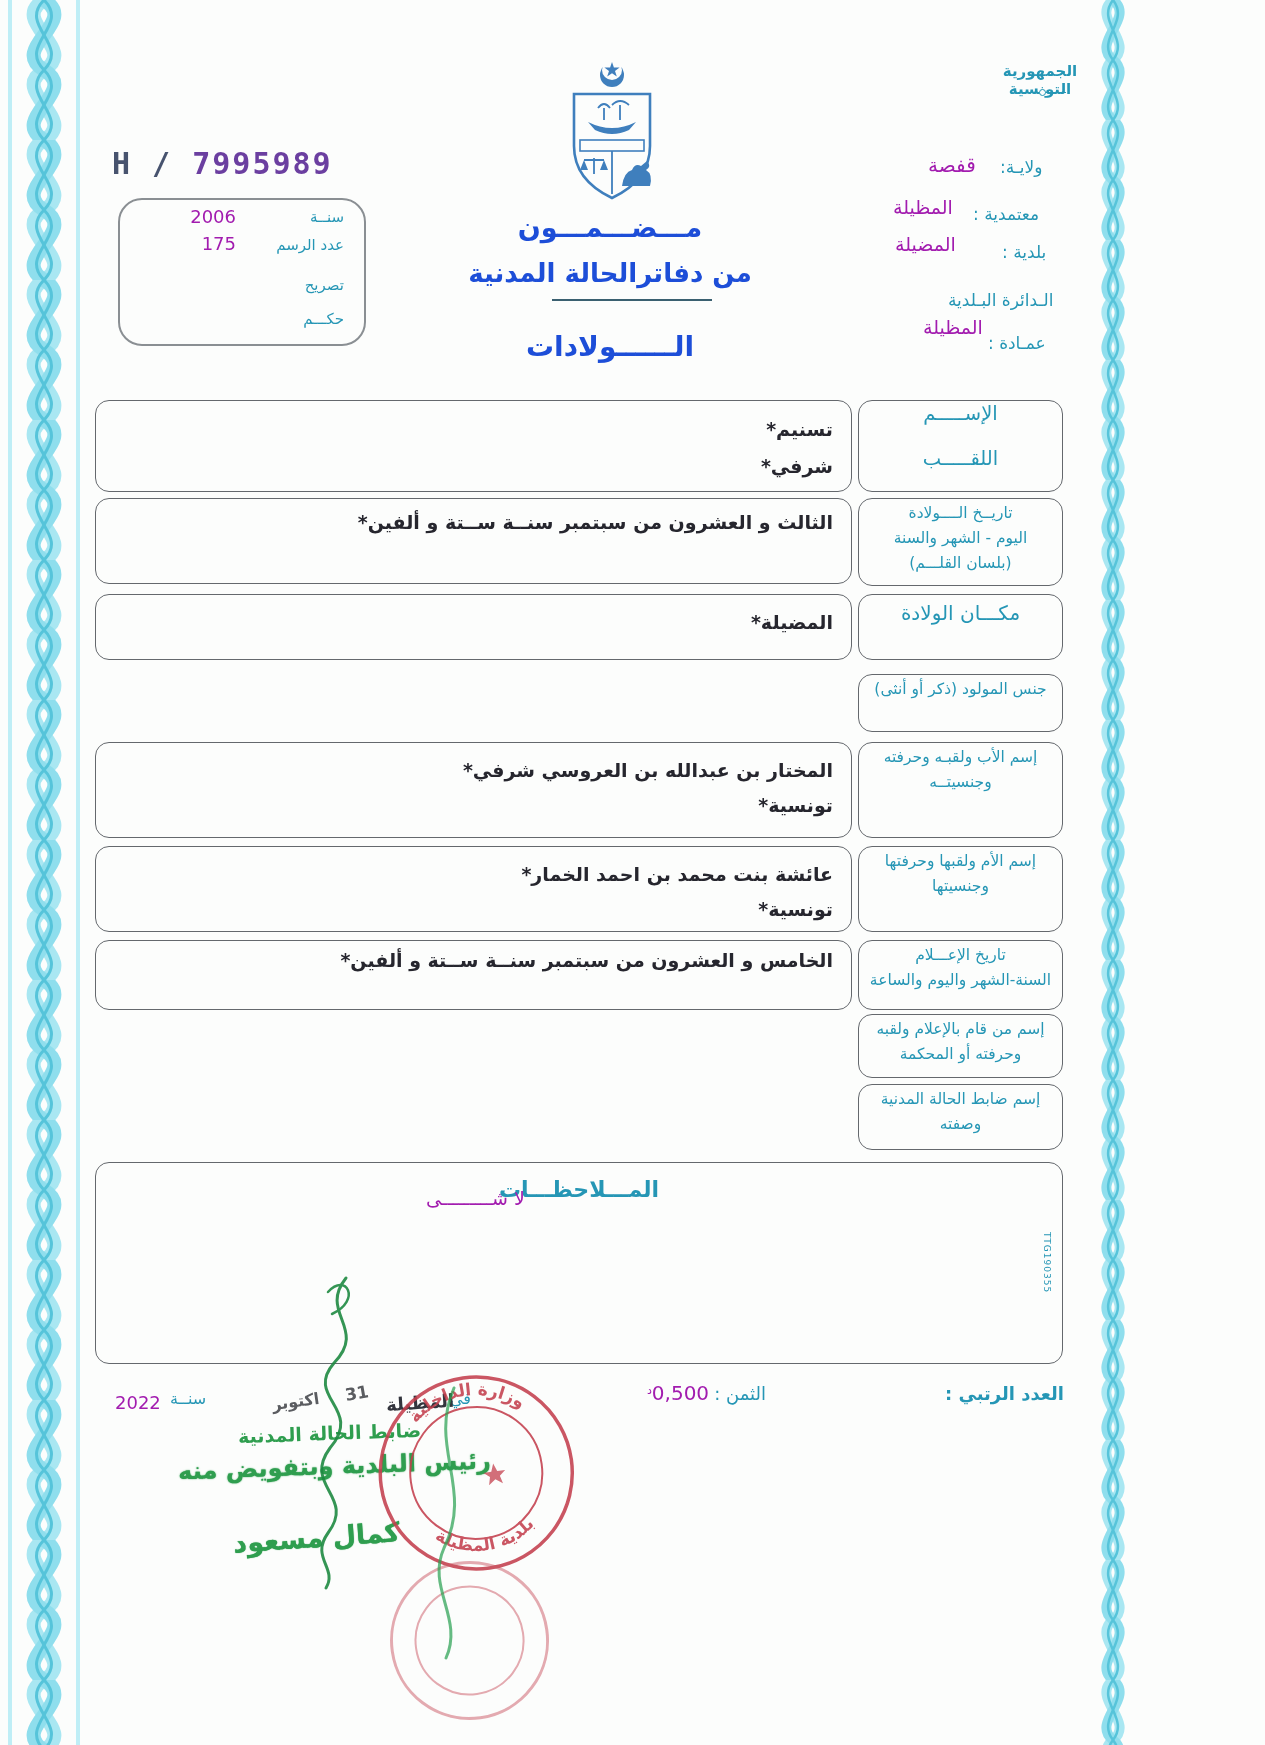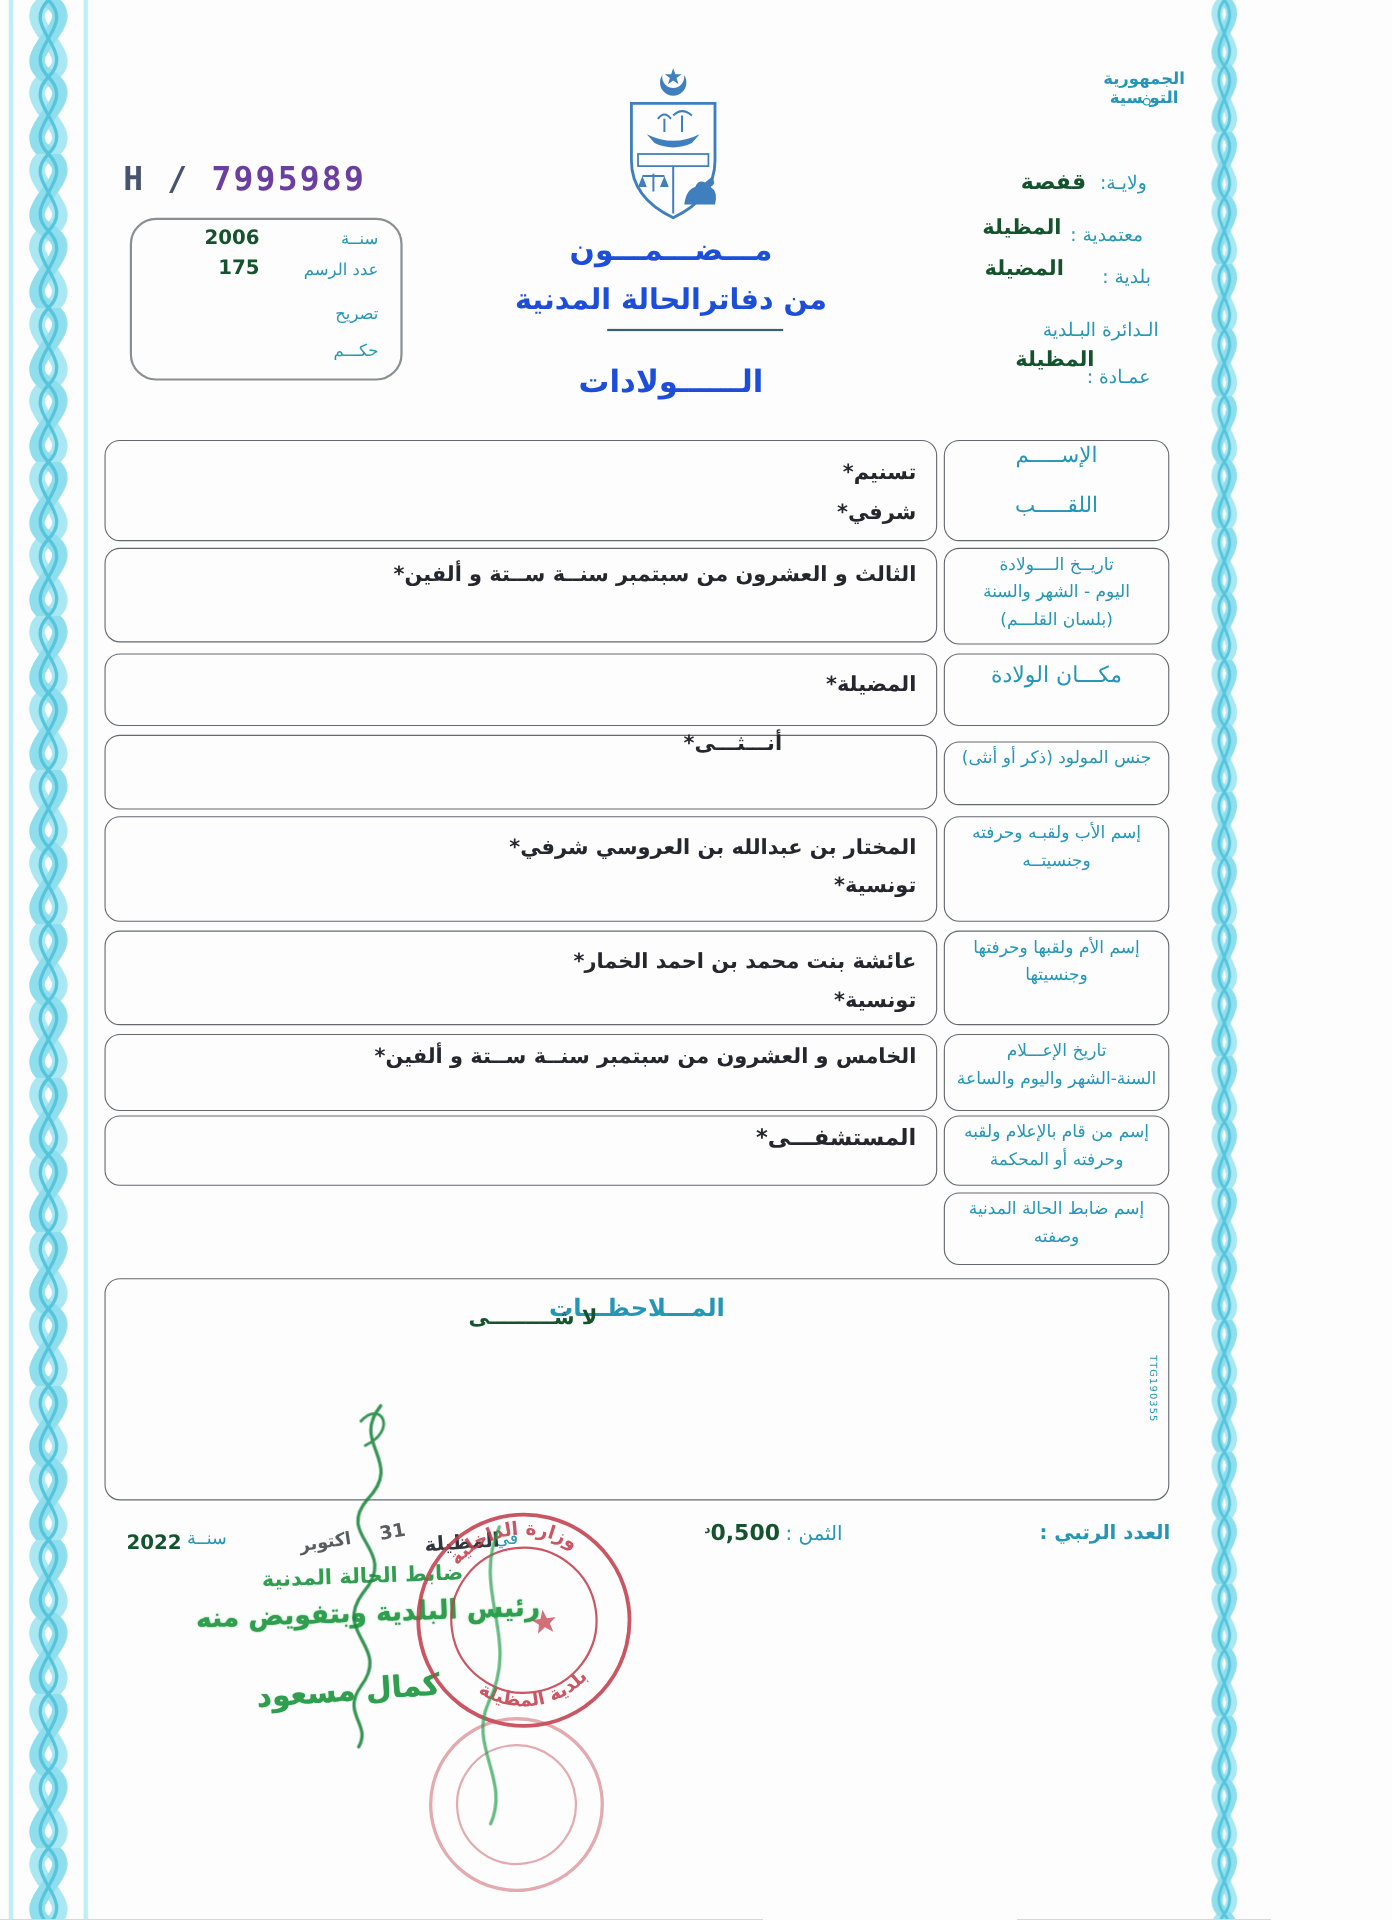--- a/index.html
+++ b/index.html
@@ -2,21 +2,21 @@
 <html lang="ar"><head>
 <meta charset="utf-8">
 <style>
   *{margin:0;padding:0;box-sizing:border-box}
   body{background:#9a9a9a;display:flex;justify-content:center;font-family:"DejaVu Sans",sans-serif}
   .page{position:relative;width:1265px;height:1745px;background:#fcfdfc;overflow:hidden}
   .abs{position:absolute}
   .rtl{direction:rtl;white-space:pre-line}
   .nowrap{white-space:nowrap}
   .cy{color:#2596b5}
-  .ink{color:#14532d;font-weight:bold}
+  .ink{color:#a21caf;font-weight:normal}
   .box{position:absolute;border:1.4px solid #64686d;border-radius:14px;background:transparent}
   .vbox{left:95px;width:757px}
   .lbox{left:858px;width:205px;display:flex;justify-content:center}
   .val{direction:rtl;white-space:pre-line;text-align:right;padding:10px 18px;font-size:19px;line-height:1.85;color:#26262e;font-weight:bold}
   .lab{direction:rtl;white-space:pre-line;text-align:center;color:#2596b5;font-size:15.5px;line-height:1.6;padding:2px 6px}
   .title{color:#1d4ed8;font-weight:bold;text-align:center}
   .stampgreen{color:#2f9e4f;font-weight:bold;white-space:nowrap}
   .stampdark{color:#33353d;font-weight:bold;white-space:nowrap}
   .vert{writing-mode:vertical-rl;text-orientation:mixed}
   sup{font-size:11px}
@@ -116,23 +116,20 @@
 (بلسان القلـــم)</div>
   </div>
 
   <div class="box vbox" style="top:594px;height:66px">
     <div class="val">المضيلة*</div>
   </div>
   <div class="box lbox" style="top:594px;height:66px">
     <div class="lab" style="font-size:20px">مكـــان الولادة</div>
   </div>
 
-  <div class="box vbox" style="top:668px;height:68px">
-    <div class="val" style="padding:0 140px 0 18px;margin-top:-10px">أنـــثـــى*</div>
-  </div>
   <div class="box lbox" style="top:674px;height:58px">
     <div class="lab">جنس المولود (ذكر أو أنثى)</div>
   </div>
 
   <div class="box vbox" style="top:742px;height:96px">
     <div class="val">المختار بن عبدالله بن العروسي شرفي*
 تونسية*</div>
   </div>
   <div class="box lbox" style="top:742px;height:96px">
     <div class="lab">إسم الأب ولقبـه وحرفته
@@ -149,23 +146,20 @@
   </div>
 
   <div class="box vbox" style="top:940px;height:70px">
     <div class="val" style="margin-top:-8px">الخامس و العشرون من سبتمبر سنــة ســتة و ألفين*</div>
   </div>
   <div class="box lbox" style="top:940px;height:70px">
     <div class="lab">تاريخ الإعـــلام
 السنة-الشهر واليوم والساعة</div>
   </div>
 
-  <div class="box vbox" style="top:1014px;height:64px">
-    <div class="val" style="margin-top:-9px;font-size:20.5px">المستشفـــى*</div>
-  </div>
   <div class="box lbox" style="top:1014px;height:64px">
     <div class="lab">إسم من قام بالإعلام ولقبه
 وحرفته أو المحكمة</div>
   </div>
 
   <div class="box lbox" style="top:1084px;height:66px">
     <div class="lab">إسم ضابط الحالة المدنية
 وصفته</div>
   </div>
 

